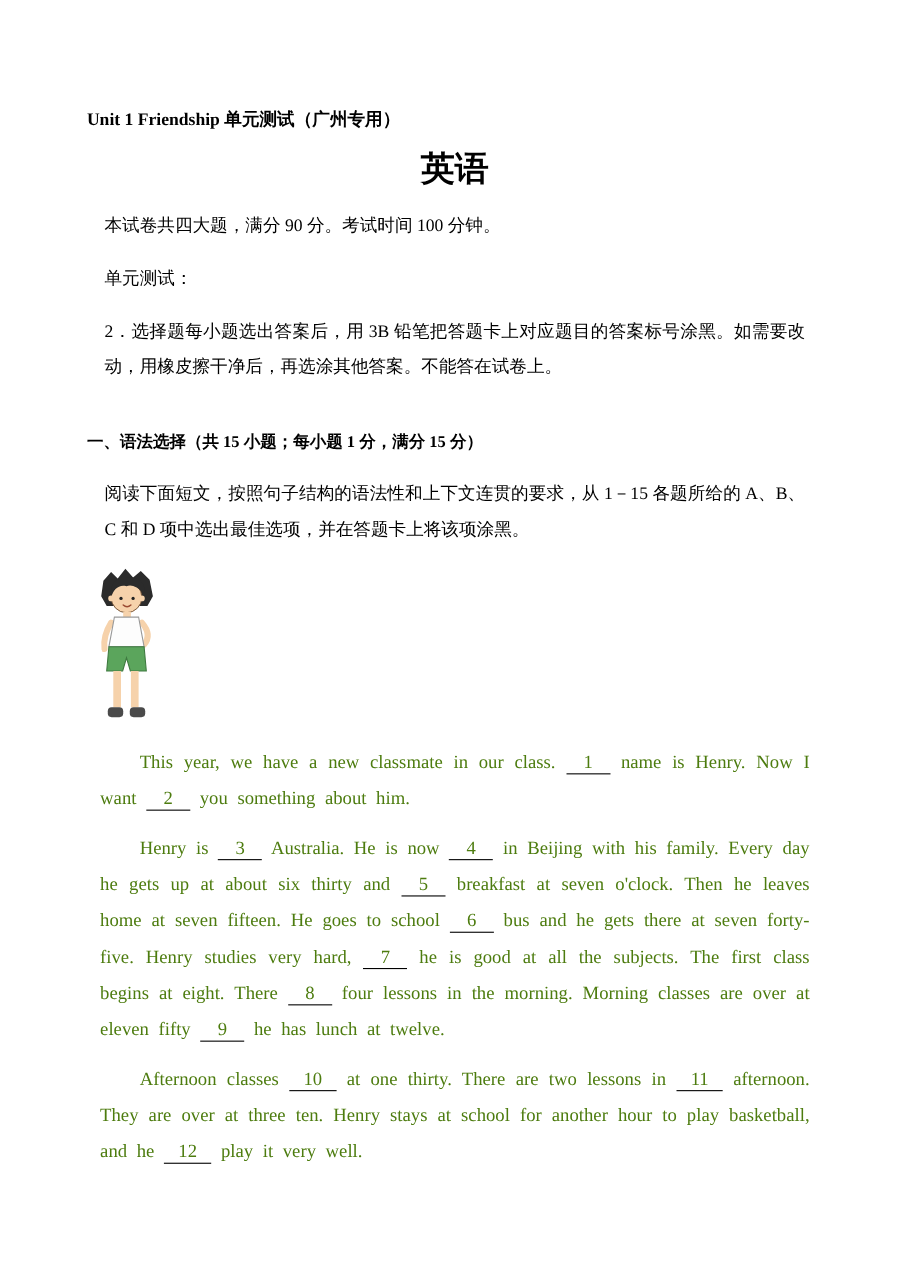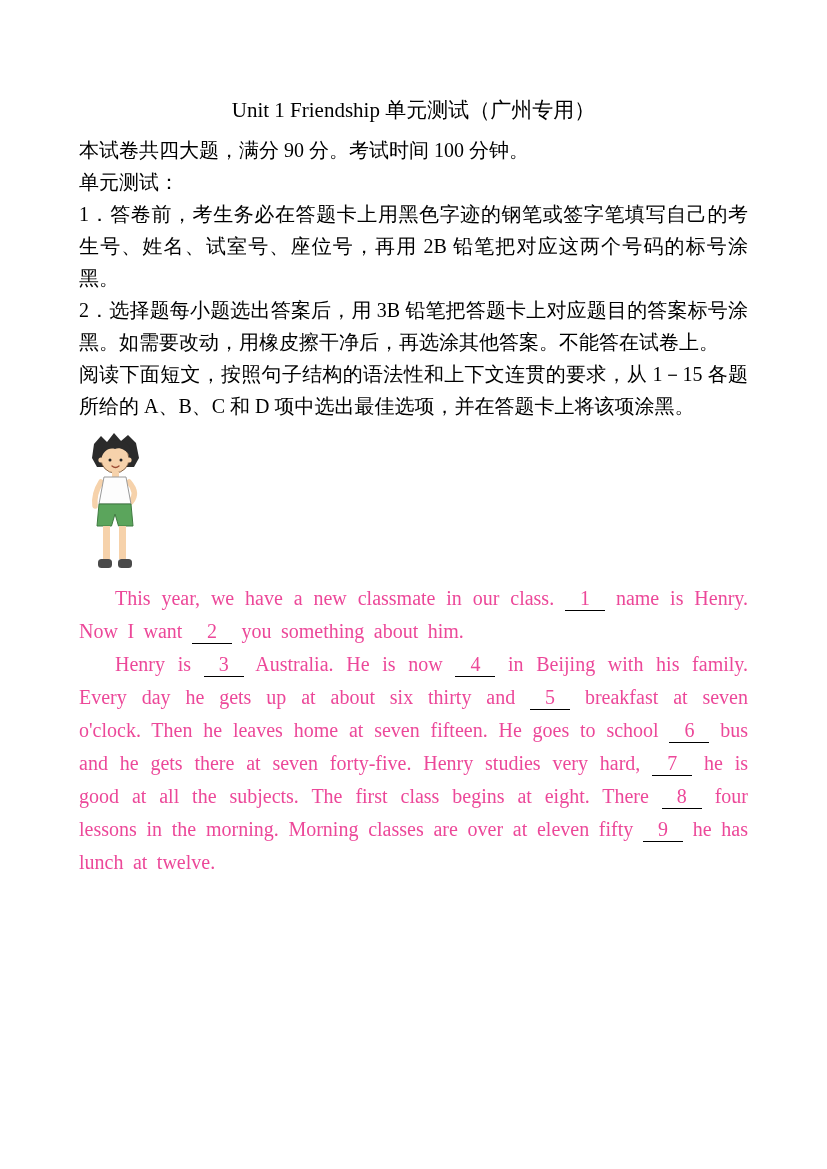--- a/index.html
+++ b/index.html
@@ -7,86 +7,87 @@
     width: 827px;
     min-height: 1169px;
     margin: 0 auto;
     background: #ffffff;
     box-sizing: border-box;
     padding: 96px 79px 40px 79px;
     color: #000000;
     font-family: "Liberation Serif", "DejaVu Sans", serif;
   }
   .title {
-    text-align: center;
-    font-size: 21px;
-    font-weight: normal;
+    text-align: left;
+    font-size: 16px;
+    font-weight: bold;
     line-height: 28px;
     margin: 0 0 10px 0;
   }
   .subtitle {
     text-align: center;
     font-size: 31px;
     font-weight: bold;
     line-height: 40px;
     margin: 0 0 16px 0;
   }
   .body-text {
-    font-size: 20px;
+    font-size: 16px;
     line-height: 32px;
     text-align: justify;
-    margin: 0;
+    margin: 16px;
   }
   .section-heading {
     font-size: 15px;
     font-weight: bold;
     line-height: 32px;
     margin: 36px 0 0 0;
   }
   .illustration {
     margin: 8px 0 2px 2px;
     height: 150px;
     display: flex;
     align-items: center;
   }
   .passage p {
-    font-size: 20px;
+    font-size: 17px;
     line-height: 33px;
     text-align: justify;
     word-spacing: 4.5px;
     text-indent: 36px;
-    margin: 0;
-    color: #ec4899;
+    margin: 12px;
+    color: #4d7c0f;
   }
   .blank {
     display: inline-block;
     min-width: 14px;
     padding: 0 13px;
     border-bottom: 1px solid #000;
     text-align: center;
     text-indent: 0;
     line-height: 1.15;
     word-spacing: 0;
   }
 </style>
 </head>
 <body>
 
 <div class="page">
 
   <h1 class="title">Unit 1 Friendship 单元测试（广州专用）</h1>
+  <h2 class="subtitle">英语</h2>
 
   <p class="body-text">本试卷共四大题，满分 90 分。考试时间 100 分钟。</p>
   <p class="body-text">单元测试：</p>
 
   <div>
-      <p class="body-text">1．答卷前，考生务必在答题卡上用黑色字迹的钢笔或签字笔填写自己的考生号、姓名、试室号、座位号，再用 2B 铅笔把对应这两个号码的标号涂黑。</p>
       <p class="body-text">2．选择题每小题选出答案后，用 3B 铅笔把答题卡上对应题目的答案标号涂黑。如需要改动，用橡皮擦干净后，再选涂其他答案。不能答在试卷上。</p>
     </div>
 
+  <h3 class="section-heading">一、语法选择（共 15 小题；每小题 1 分，满分 15 分）</h3>
   <p class="body-text">阅读下面短文，按照句子结构的语法性和上下文连贯的要求，从 1－15 各题所给的 A、B、C 和 D 项中选出最佳选项，并在答题卡上将该项涂黑。</p>
 
   <div class="illustration">
     <svg width="68" height="148" viewBox="0 0 68 148" aria-hidden="true">
 
       <polygon points="11,27 13,13 20,5 26,11 33,2 40,10 47,4 55,12 58,27 53,36 16,36" fill="#2b2b2b"></polygon>
 
       <circle cx="34" cy="28" r="14" stroke="#6b4a2f" stroke-width="0.8" fill="#f6d2ab"></circle>
 
       <path d="M20,28 C18,13 29,8 35,10 C46,8 52,17 50,25 C44,18 38,16 34,18 C27,16 22,21 20,28 Z" fill="#2b2b2b"></path>
@@ -112,15 +113,16 @@
       <rect x="38" y="95" width="7" height="33" fill="#f6d2ab"></rect>
 
       <rect x="17" y="128" width="14" height="9" rx="3.5" fill="#4a4a4a"></rect>
       <rect x="37" y="128" width="14" height="9" rx="3.5" fill="#4a4a4a"></rect>
     </svg>
   </div>
 
   <div class="passage">
       <p>This year, we have a new classmate in our class. <span class="blank">1</span> name is Henry. Now I want <span class="blank">2</span> you something about him.</p>
       <p>Henry is <span class="blank">3</span> Australia. He is now <span class="blank">4</span> in Beijing with his family. Every day he gets up at about six thirty and <span class="blank">5</span> breakfast at seven o'clock. Then he leaves home at seven fifteen. He goes to school <span class="blank">6</span> bus and he gets there at seven forty-five. Henry studies very hard, <span class="blank">7</span> he is good at all the subjects. The first class begins at eight. There <span class="blank">8</span> four lessons in the morning. Morning classes are over at eleven fifty <span class="blank">9</span> he has lunch at twelve.</p>
+      <p>Afternoon classes <span class="blank">10</span> at one thirty. There are two lessons in <span class="blank">11</span> afternoon. They are over at three ten. Henry stays at school for another hour to play basketball, and he <span class="blank">12</span> play it very well.</p>
     </div>
 
 </div>
 
 </body></html>

